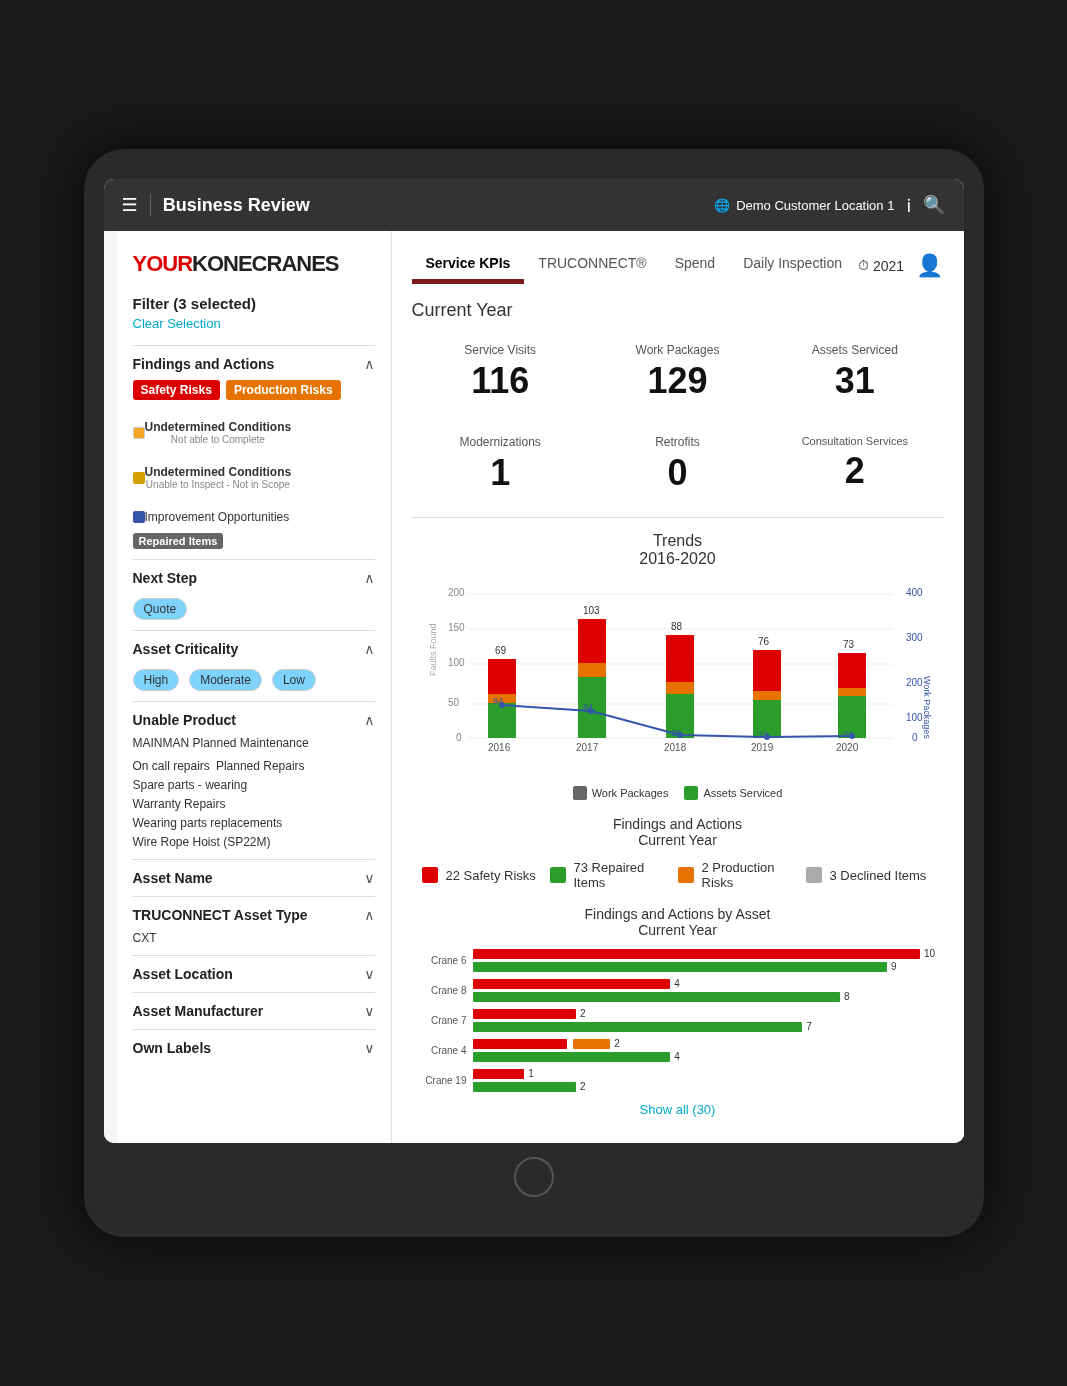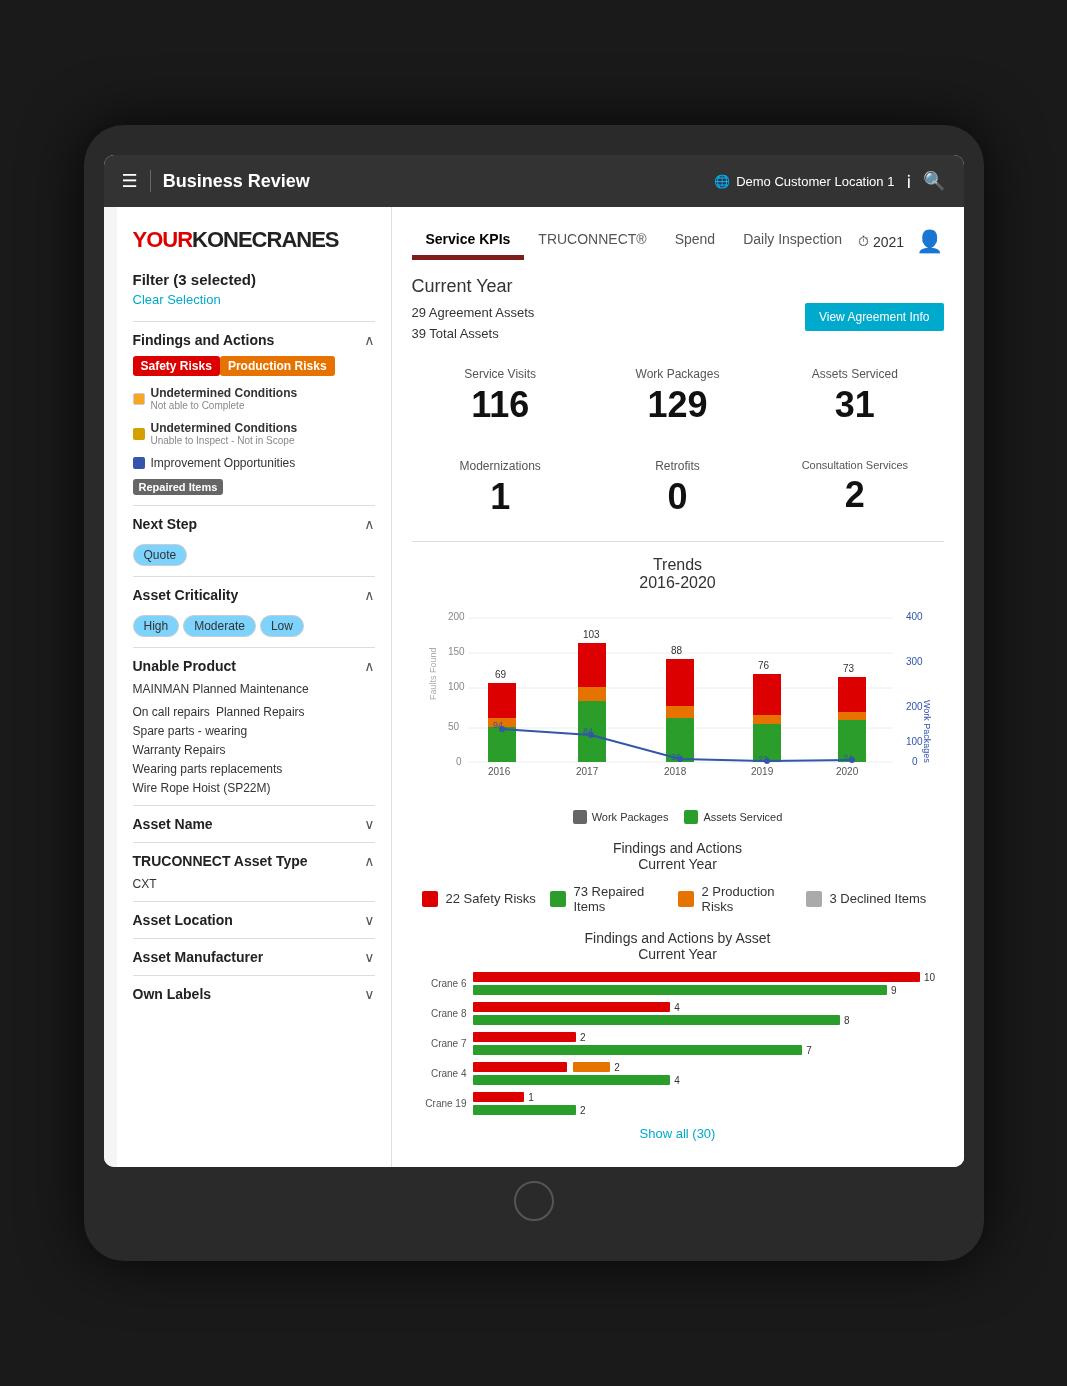--- a/index.html
+++ b/index.html
@@ -127,38 +127,39 @@
     .chevron {
       font-size: 14px;
       color: #555;
     }
     .section-content {
       margin-top: 8px;
     }
     .badge-row {
       display: flex;
       flex-wrap: wrap;
+      gap: 6px;
       margin-top: 6px;
     }
     .badge {
       padding: 3px 8px;
       font-size: 12px;
       font-weight: bold;
       border-radius: 3px;
       color: #fff;
     }
     .badge-red { background: #d00; }
     .badge-orange { background: #e67300; }
     .badge-item {
       display: flex;
       align-items: center;
-      gap: 6px;
-      margin-top: 10px;
+      margin-top: 20px;
       font-size: 12px;
       color: #333;
+      text-align: center;
     }
     .dot {
       width: 12px;
       height: 12px;
       border-radius: 2px;
       flex-shrink: 0;
     }
     .dot-yellow { background: #f5a623; border: 1px solid #ccc; }
     .dot-gold { background: #d4a000; }
     .dot-blue { background: #3355aa; }
@@ -598,27 +599,20 @@
             <div class="year-btn">
               <span>⏱</span>
               <span>2021</span>
             </div>
             <span class="user-icon">👤</span>
           </div>
         </div>
 
         <div class="section-header">
           <div class="current-year-title">Current Year</div>
-          <div class="assets-info">
-            <div class="assets-text">
-              <div>29 Agreement Assets</div>
-              <div>39 Total Assets</div>
-            </div>
-            <button class="agreement-btn">View Agreement Info</button>
-          </div>
         </div>
 
         <div class="kpi-grid">
           <div class="kpi-item">
             <div class="kpi-label">Service Visits</div>
             <div class="kpi-value">116</div>
           </div>
           <div class="kpi-item">
             <div class="kpi-label">Work Packages</div>
             <div class="kpi-value">129</div>

